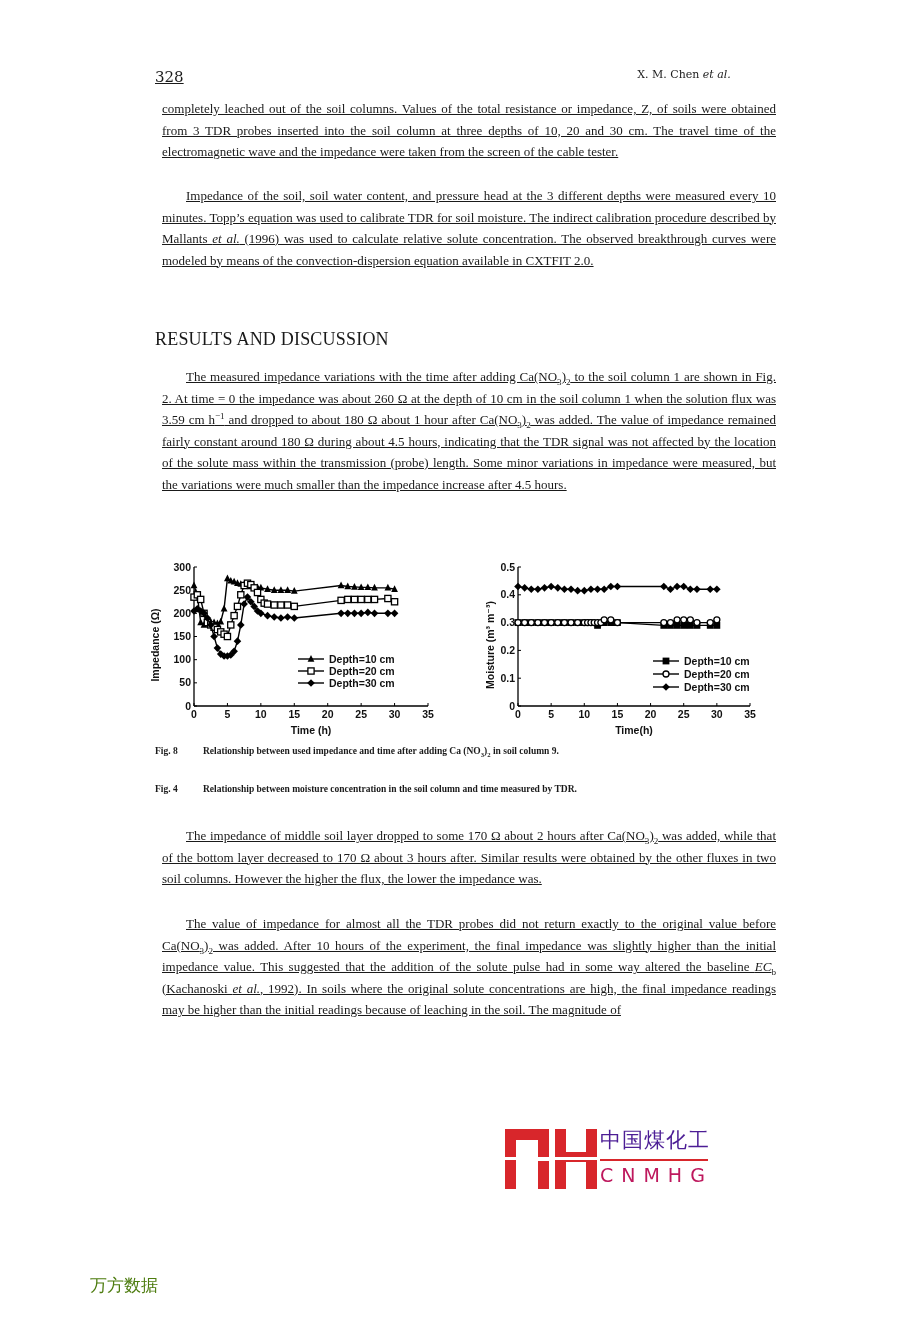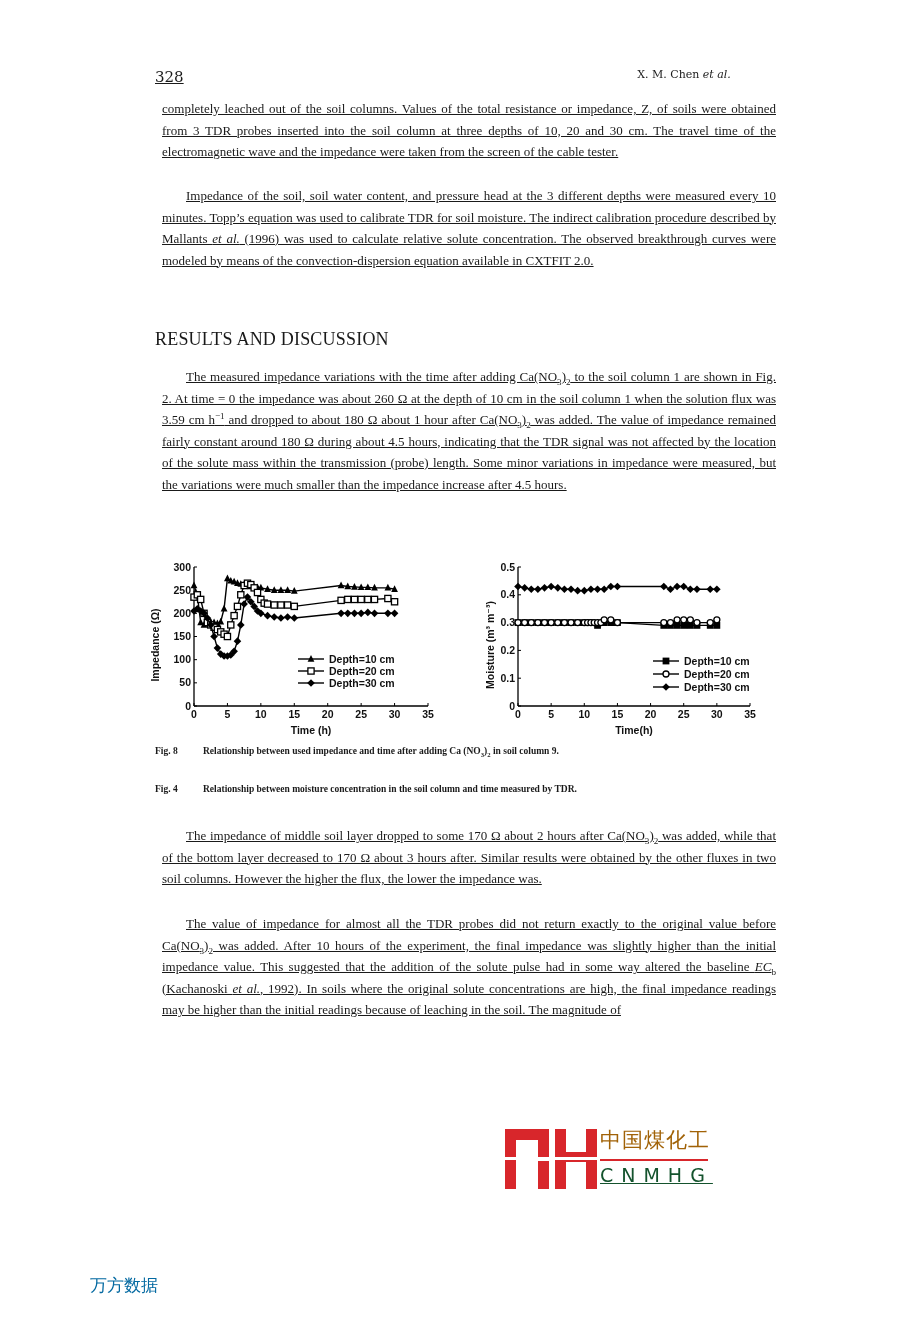--- a/index.html
+++ b/index.html
@@ -15,26 +15,26 @@
   .section-heading { position:absolute; left:155px; top:320px; font-size:18px;
           font-family:"Liberation Serif","DejaVu Serif",serif; letter-spacing:0.2px;margin-top:9px; }
   .caption { position:absolute; left:155px; font-size:9.5px; font-weight:bold;
              font-family:"Liberation Serif","DejaVu Serif",serif; }
   .caption .fig-label { display:inline-block; width:48px; }
   sub, sup { font-size:70%; line-height:0; }
   .chart svg { overflow:visible; }
   .chart text { font-family:"Liberation Sans","DejaVu Sans",sans-serif; fill:#111; }
   .logo { position:absolute; left:500px; top:1126px; width:220px; height:66px; }
   .logo-cn { position:absolute; left:100px; top:0px; font-family:"DejaVu Sans",sans-serif;
-             font-size:21px; color:#a16207; letter-spacing:1px; }
+             font-size:21px; color:#4c1d95; letter-spacing:1px; }
   .logo-line { position:absolute; left:100px; top:33px; width:108px; height:2px; background:#d8262b; }
   .logo-en { position:absolute; left:100px; top:38px; font-family:"DejaVu Sans",sans-serif;
-             font-size:19px; color:#14532d; letter-spacing:8px;text-decoration:underline; }
+             font-size:19px; color:#be185d; letter-spacing:8px; }
   .watermark { position:absolute; left:90px; top:1274px; font-family:"DejaVu Sans",sans-serif;
-               font-size:17px; color:#0369a1; }
+               font-size:17px; color:#4d7c0f; }
   em { font-style:italic; }
 </style>
 </head>
 <body>
 
 <div class="abs header-left">328</div>
 <div class="abs header-right"><span>X. M. Chen</span> <i>et al.</i></div>
 
 <div class="para" style="top:98px;">completely leached out of the soil columns. Values of the total resistance or impedance, Z, of soils were obtained from 3 TDR probes inserted into the soil column at three depths of 10, 20 and 30 cm. The travel time of the electromagnetic wave and the impedance were taken from the screen of the cable tester.</div>
 

